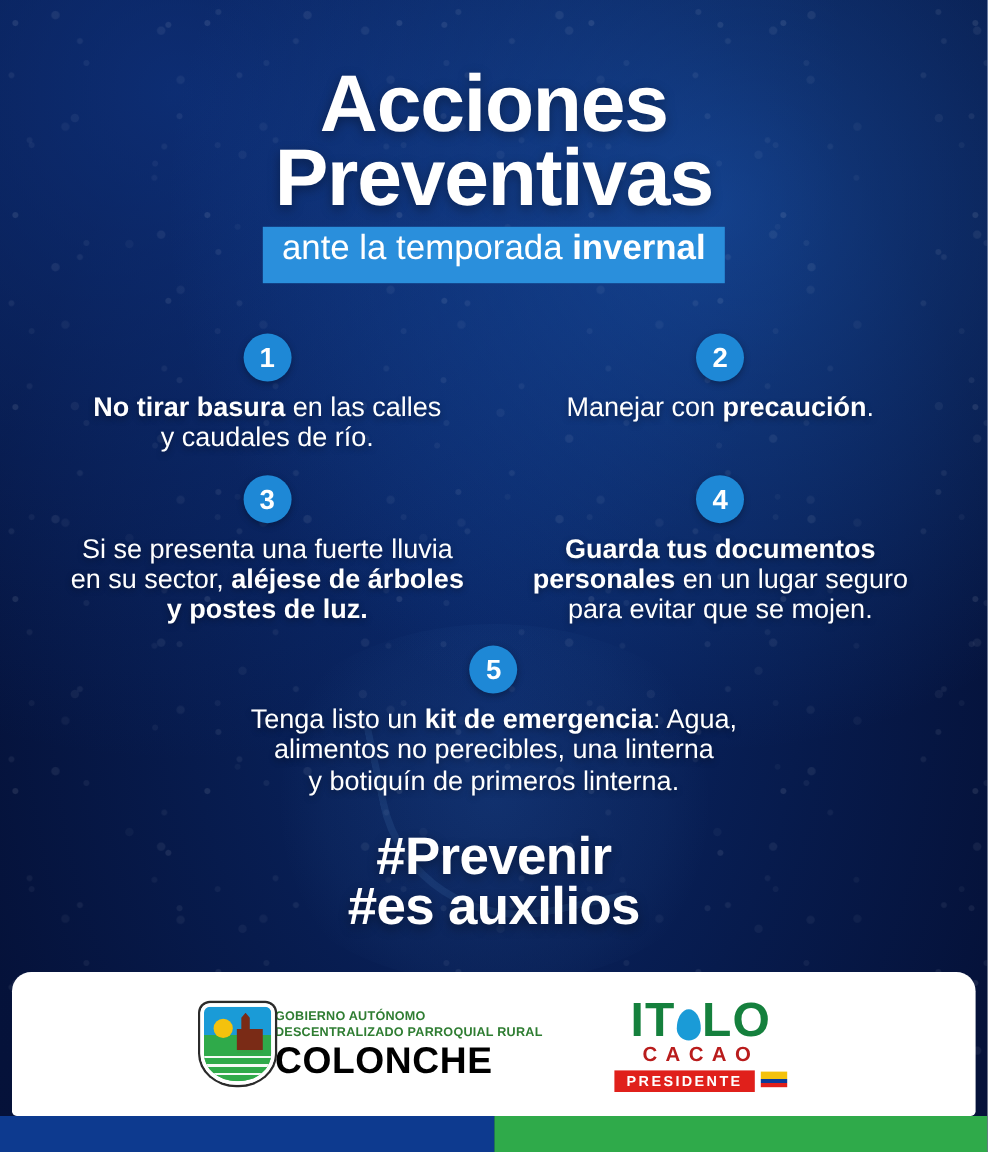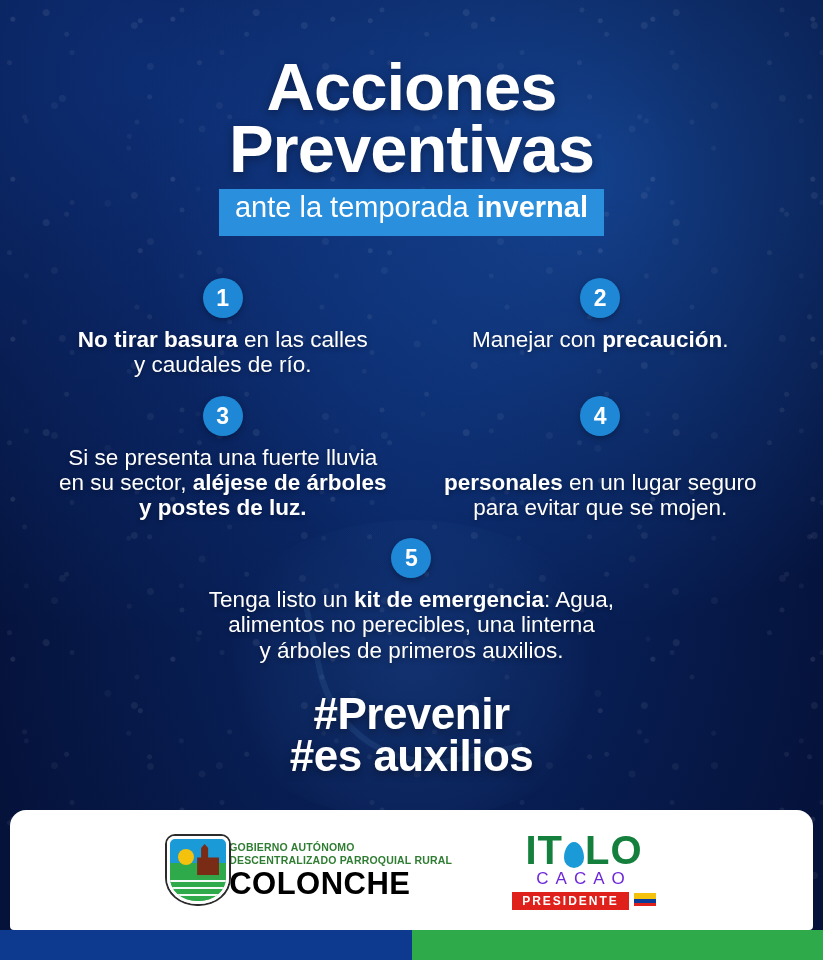--- a/index.html
+++ b/index.html
@@ -226,22 +226,22 @@
   .italo-main .drop {
     display: inline-block;
     width: 20px; height: 26px;
     background: #1a9bd7;
     border-radius: 50% 50% 50% 50% / 62% 62% 38% 38%;
     transform: translateY(4px) rotate(0deg);
     margin: 0 1px;
   }
   .italo-cacao {
     font-size: 17px;
-    font-weight: normal;
-    color: #6d28d9;
+    font-weight: bold;
+    color: #b91c1c;
     letter-spacing: 7px;
     line-height: 1;
     margin-top: 1px;
   }
   .italo-pres {
     display: inline-block;
     margin-top: 5px;
     background: #e0201b;
     color: #ffffff;
     font-size: 12px;
@@ -307,34 +307,34 @@
           <div class="badge">3</div>
           <div class="tip-text">
             <span>Si se presenta una fuerte lluvia</span><br>
             <span>en su sector, </span><b>aléjese de árboles</b><br>
             <b>y postes de luz.</b>
           </div>
         </div>
         <div class="tip">
           <div class="badge">4</div>
           <div class="tip-text">
-            <br>
+            <b>Guarda tus documentos</b><br>
             <b>personales</b><span> en un lugar seguro</span><br>
             <span>para evitar que se mojen.</span>
           </div>
         </div>
       </div>
 
       <div class="tips-row">
         <div class="tip single">
           <div class="badge">5</div>
           <div class="tip-text">
             <span>Tenga listo un </span><b>kit de emergencia</b><span>: Agua,</span><br>
             <span>alimentos no perecibles, una linterna</span><br>
-            <span>y árboles de primeros auxilios.</span>
+            <span>y botiquín de primeros linterna.</span>
           </div>
         </div>
       </div>
 
     </div>
 
     <div class="hashtag">
       <span>#Prevenir</span>
       <span class="l2">#es auxilios</span>
     </div>

